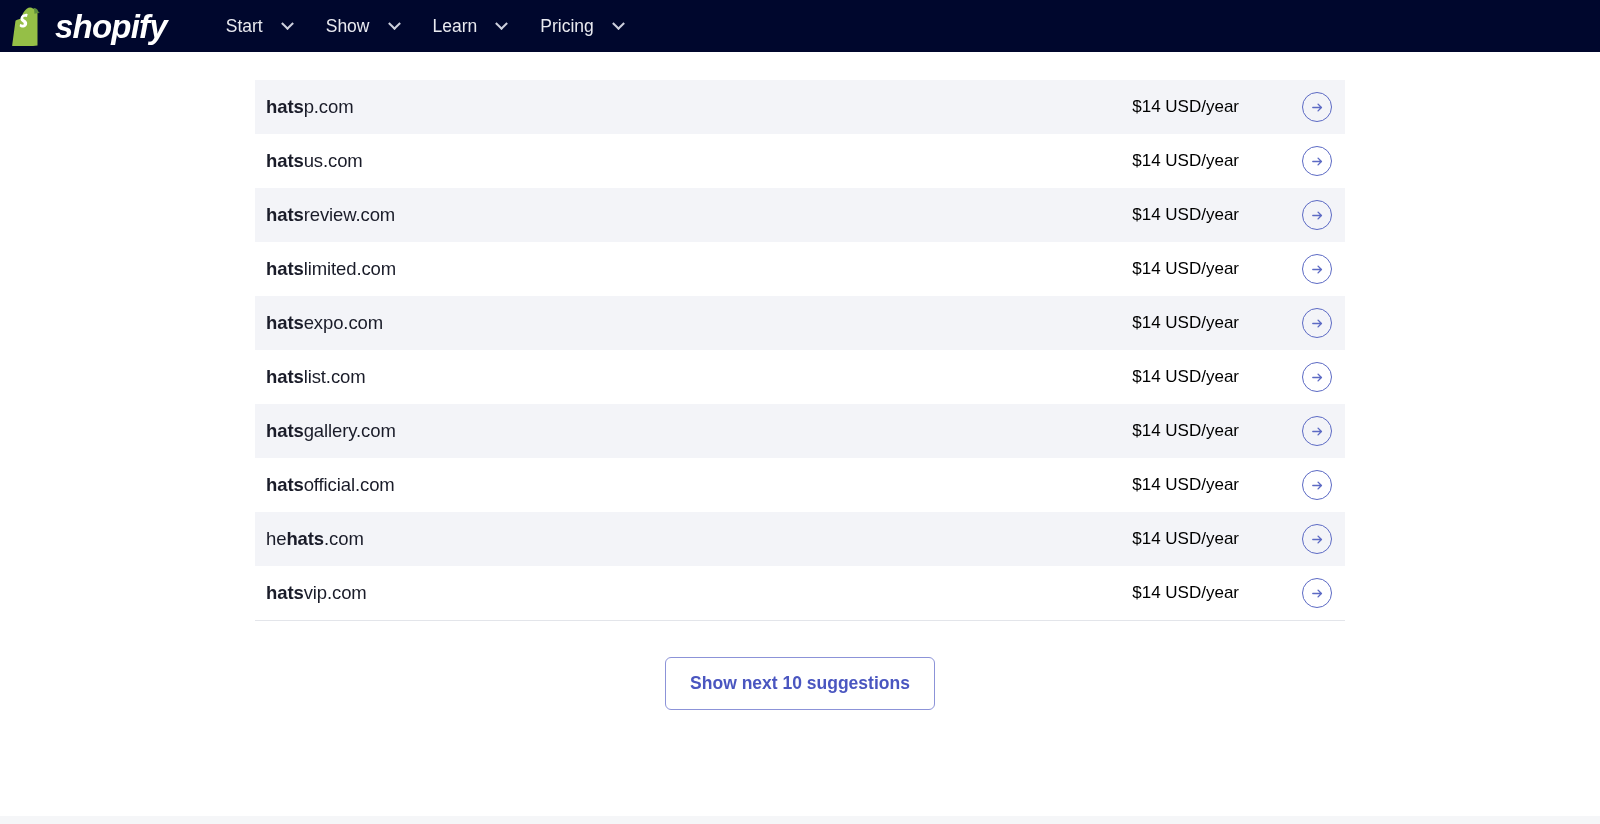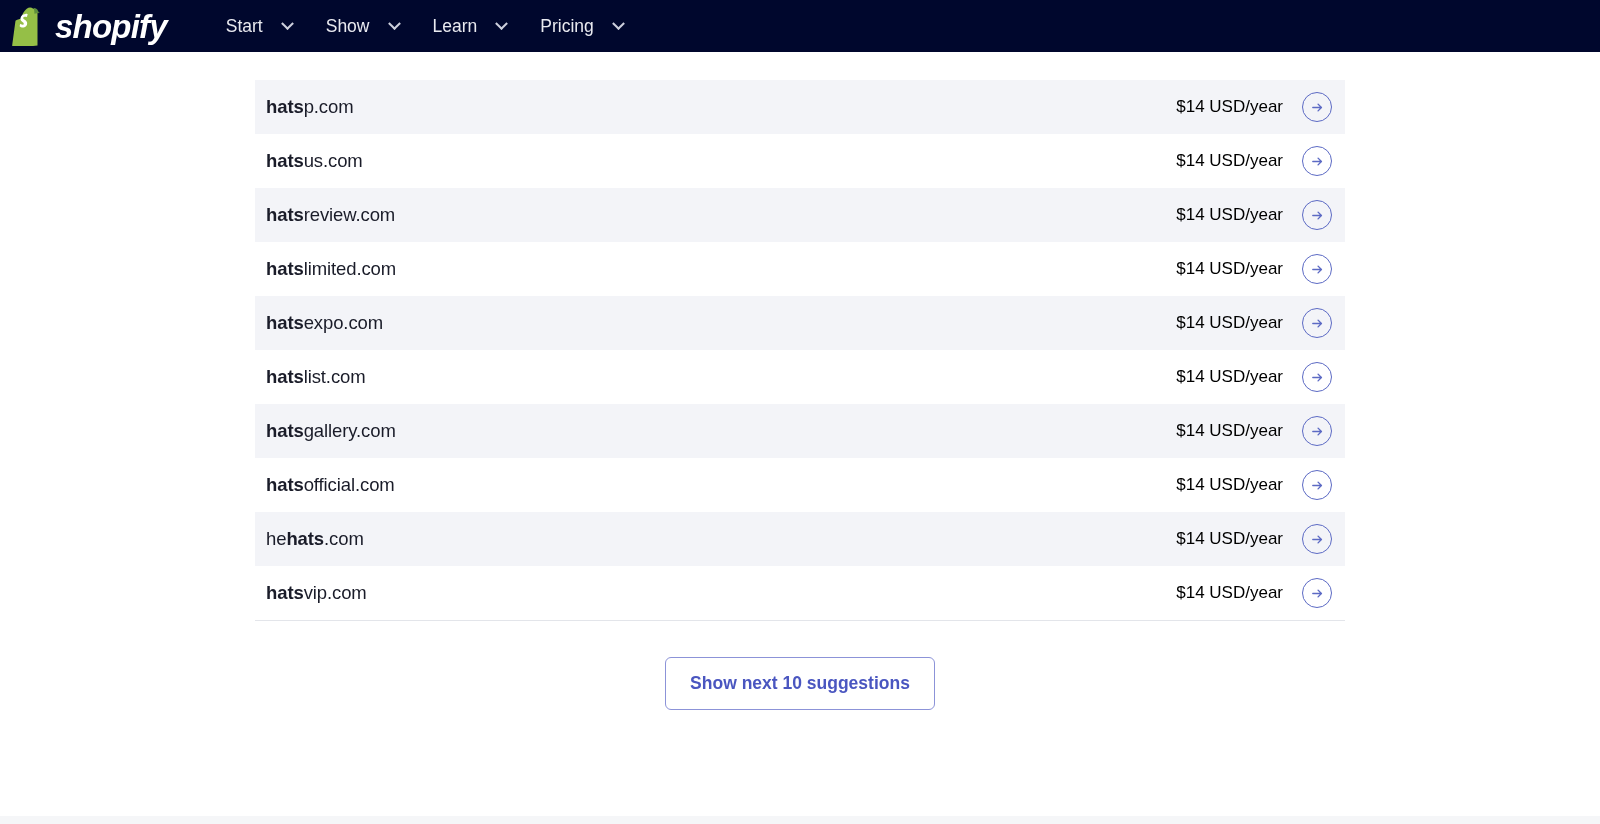--- a/index.html
+++ b/index.html
@@ -106,20 +106,21 @@
 
   .domain-list { border-bottom: 1px solid #e3e5ea; }
 
   .domain-row {
     height: 54px;
     display: flex;
     align-items: center;
     padding: 0 13px 0 11px;
     background: #ffffff;
     cursor: pointer;
+    gap: 44px;
   }
   .domain-row.alt { background: #f3f4f8; }
 
   .domain-name {
     font-size: 18.5px;
     color: #1a1c29;
     font-weight: 400;
     letter-spacing: -0.1px;
   }
   .domain-name b { font-weight: bold; }

